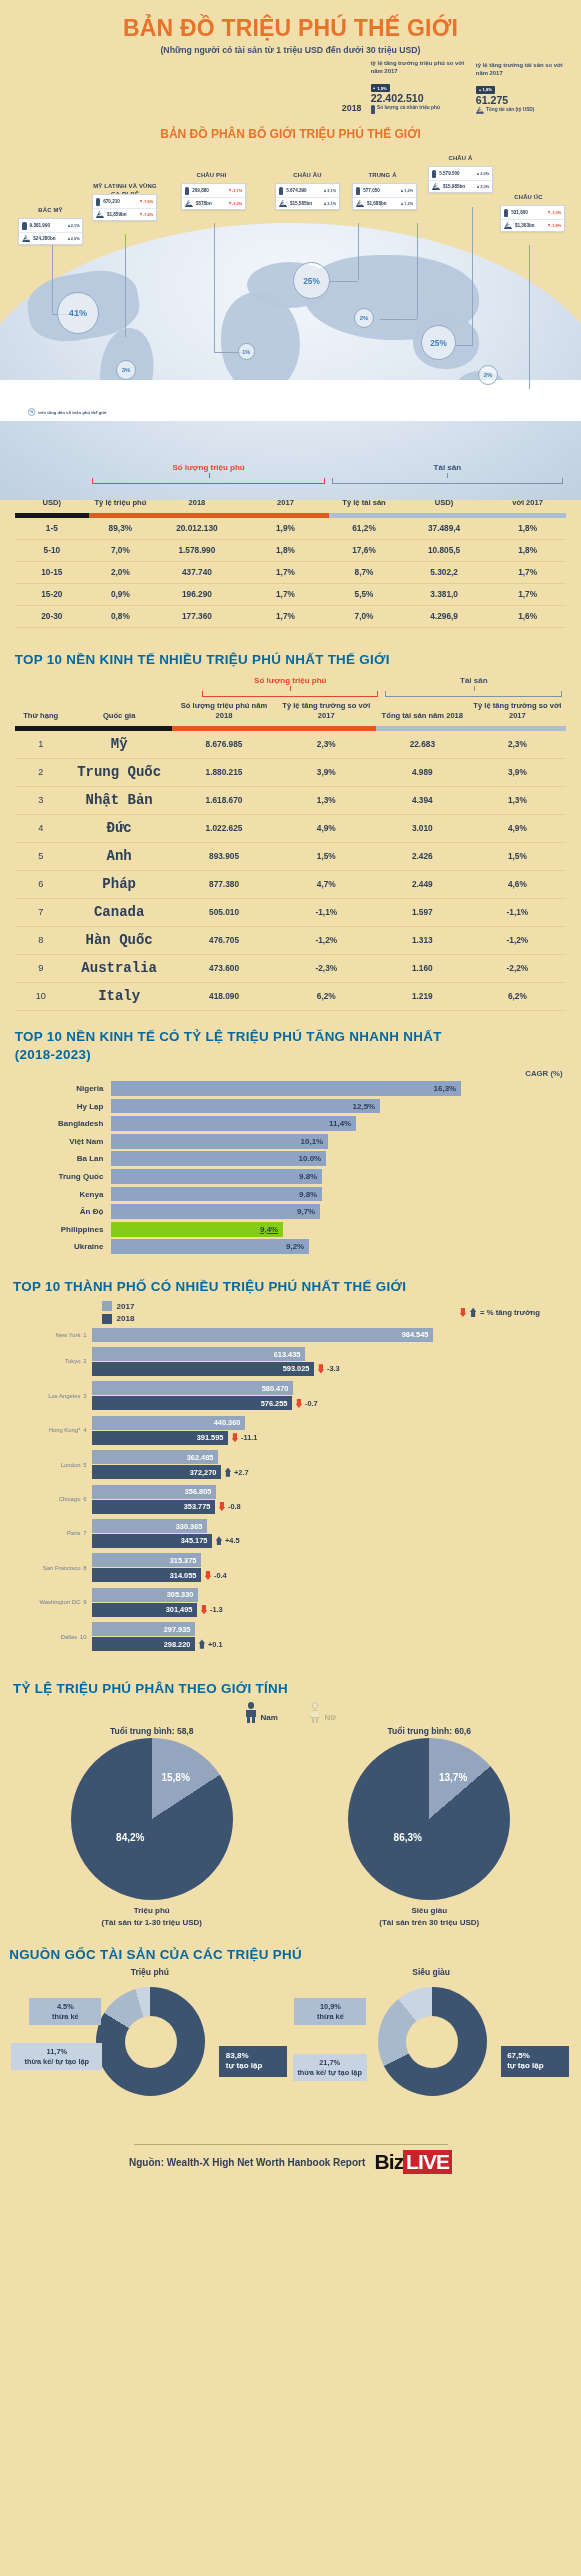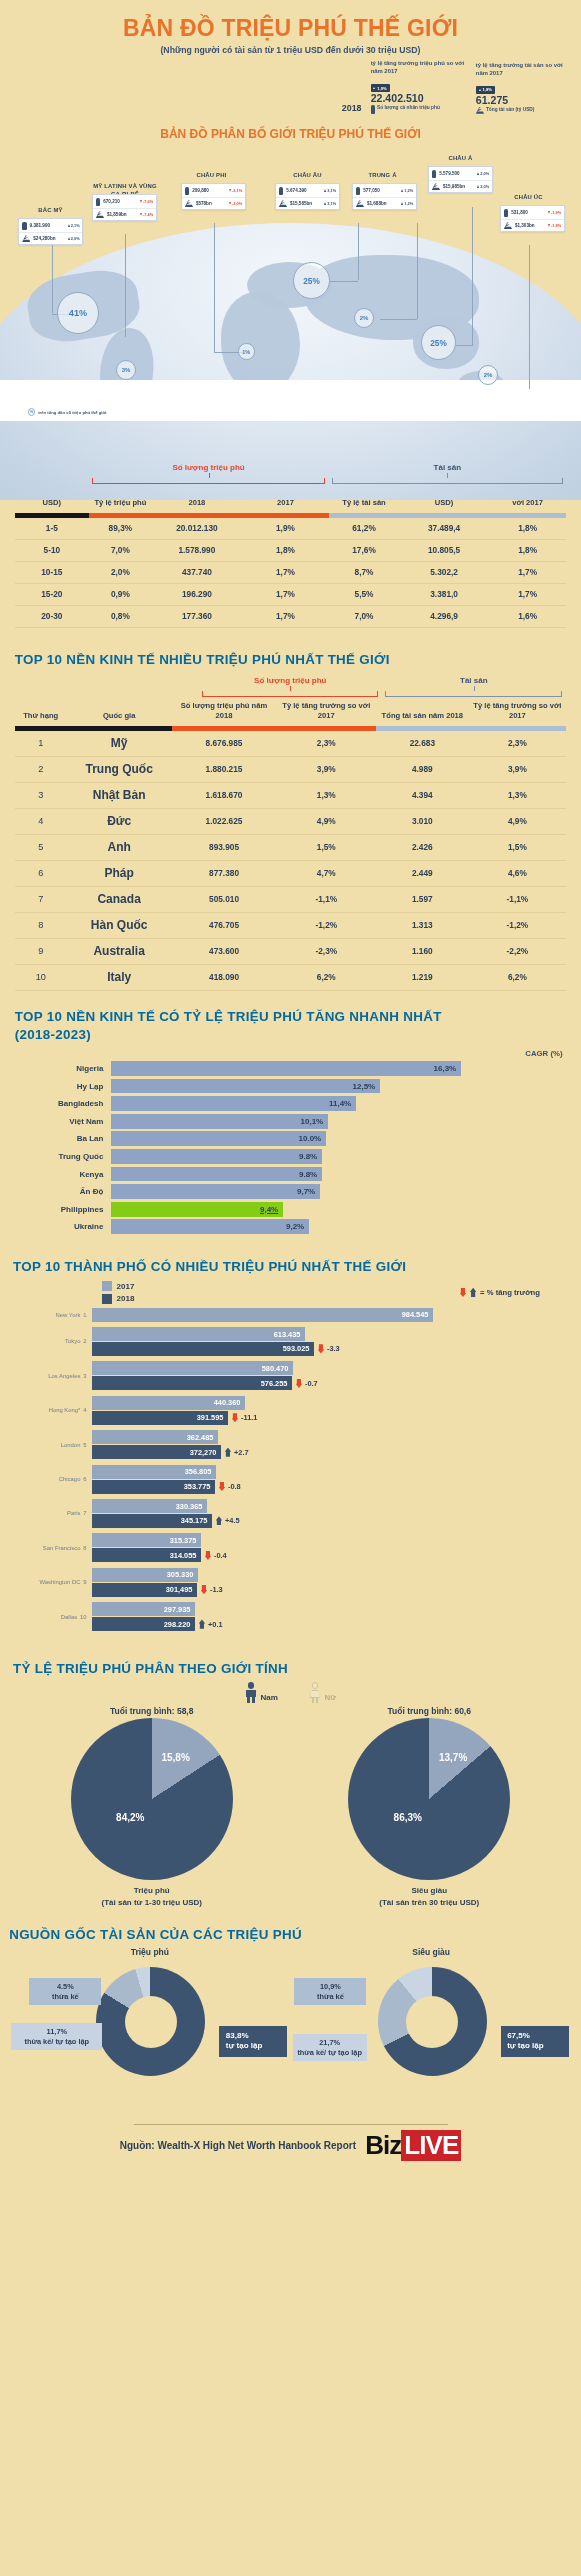--- a/index.html
+++ b/index.html
@@ -77,21 +77,21 @@
   .bk.blue .lab{color:#3a5173;} .bk.blue .line{border-color:#7e92ab;} .bk.blue .tick{background:#7e92ab;}
 
   table{width:100%;border-collapse:collapse;}
   th{font-size:7.6px;font-weight:bold;color:#2d4058;padding:3.7px 1.8px 4.6px;line-height:1.35;vertical-align:bottom;}
   td{font-size:8.3px;font-weight:bold;color:#2d4058;padding:5.5px 1.8px;text-align:center;
      border-bottom:0.9px solid #e2cf9a;}
   tr.barrow td{padding:0;border:none;height:4.6px;}
   .bar-dark{background:#15171a;} .bar-red{background:#e8551f;} .bar-blue{background:#adbdd2;}
   .tbl1 th:first-child,.tbl1 td:first-child{text-align:center;}
   .tbl2 td:nth-child(1){font-weight:normal;font-size:9.2px;text-align:center;}
-  .tbl2 td:nth-child(2){font-size:12px;}
+  .tbl2 td:nth-child(2){font-size:14px;font-family:Liberation Mono, monospace;}
 
   
   .cagr-sec{padding:14.8px 14.8px 9.2px;}
   .cagr-cap{text-align:right;font-size:7.8px;color:#3a5173;font-weight:bold;padding:5.5px 3.7px 2.8px 0;}
   .cagr-row{display:flex;align-items:center;margin-bottom:2.8px;}
   .cagr-name{width:96px;text-align:right;padding-right:7.4px;font-size:8px;font-weight:bold;color:#2d4058;}
   .cagr-bar{background:#8fa4c4;height:14.8px;display:flex;align-items:center;justify-content:flex-end;
     padding-right:4.6px;color:#2d4058;font-size:8px;font-weight:bold;}
 
   
@@ -142,21 +142,21 @@
     padding:3.7px 4.6px;line-height:1.35;text-align:center;}
   .tagR{position:absolute;background:#3c5470;color:#fff;font-size:8px;font-weight:bold;
     padding:4.6px 6.5px;line-height:1.35;}
   .tagL.lt{background:#c7d3e1;}
 
   
   .footer{padding:7.4px 14.8px 13px;}
   .f-line{height:0.9px;background:#b9a871;margin:0 auto 5.5px;width:314px;}
   .f-row{display:flex;align-items:center;justify-content:center;gap:9.2px;}
   .f-src{font-size:10px;font-weight:bold;color:#2d4058;}
-  .logo{display:flex;align-items:center;font-size:26px;font-weight:bold;letter-spacing:-0.9px;}
+  .logo{display:flex;align-items:center;font-size:21px;font-weight:bold;letter-spacing:-0.9px;}
   .logo .biz{color:#111;} .logo .live{background:#cc2229;color:#fff;padding:0 2.8px;}
 </style>
 </head>
 <body>
 
 <div class="page">
 
   <div class="header">
     <h1>BẢN ĐỒ TRIỆU PHÚ THẾ GIỚI</h1>
     <h2>(Những người có tài sản từ 1 triệu USD đến dưới 30 triệu USD)</h2>

